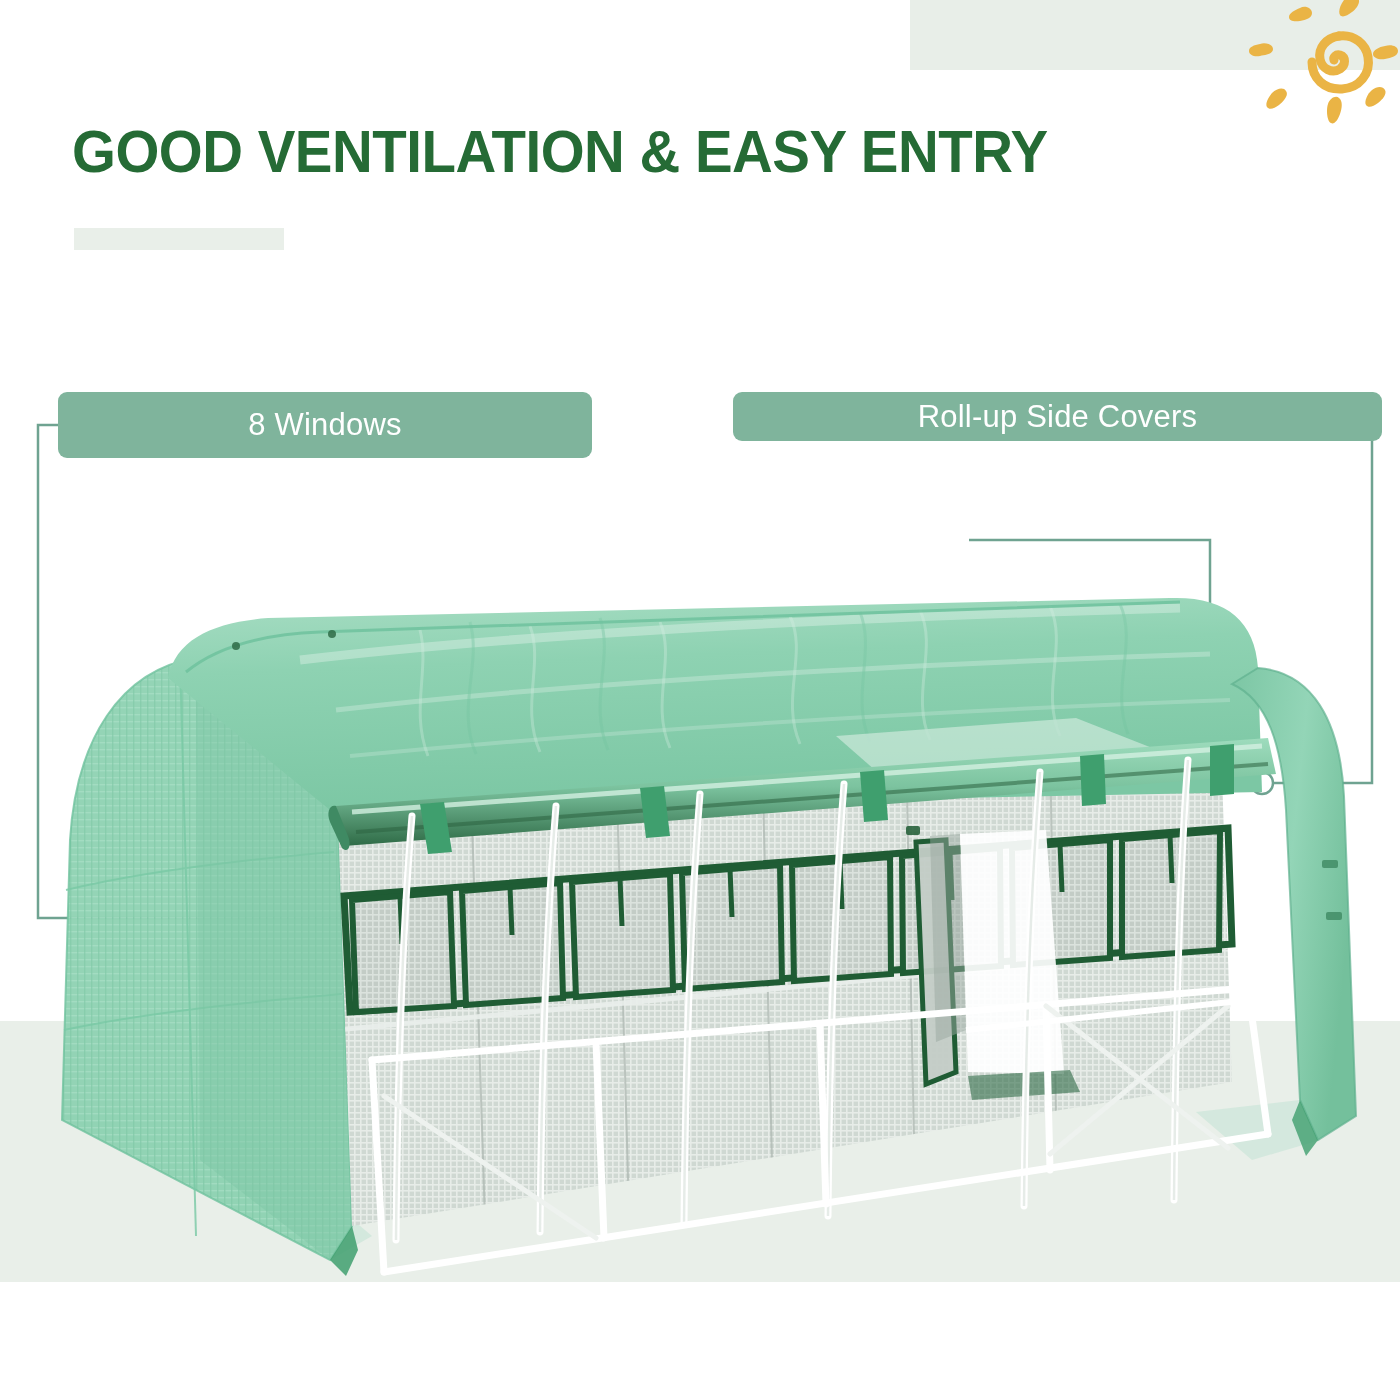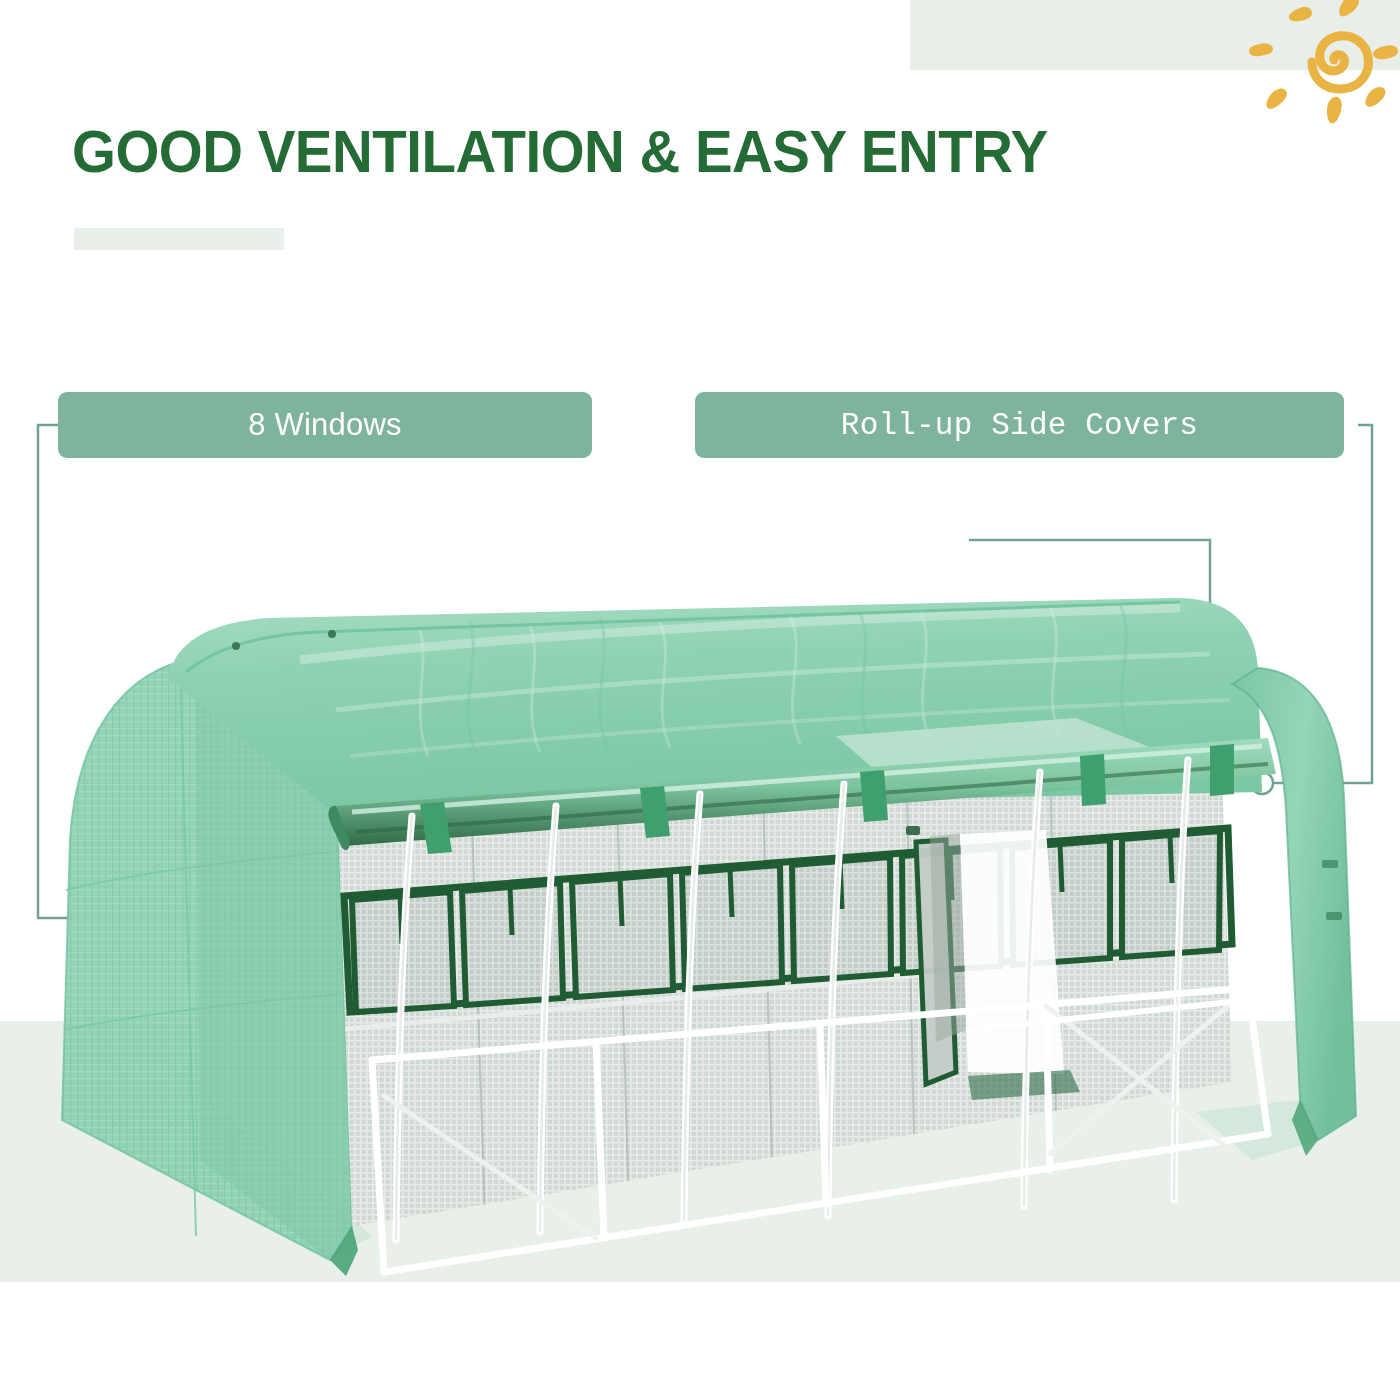--- a/index.html
+++ b/index.html
@@ -42,21 +42,21 @@
     position:absolute;
     background:#7fb49c;
     border-radius:9px;
     color:#ffffff;
     display:flex;align-items:center;justify-content:center;
     font-size:31px;
     letter-spacing:0.2px;
     box-sizing:border-box;
   }
   #callout-windows{left:58px;top:392px;width:534px;height:66px;}
-  #callout-rollup{left:695px;top:392px;width:649px;height:66px;font-family:Liberation Mono, monospace;}
+  #callout-rollup{left:733px;top:392px;width:649px;height:49px;}
   #callout-door{left:436px;top:508px;width:533px;height:65px;}
 
   
   .connectors{position:absolute;left:0;top:0;width:1400px;height:1400px;}
 
   
   .ground{
     position:absolute;left:0;top:1021px;width:1400px;height:261px;
     background:#e9efe9;
   }

